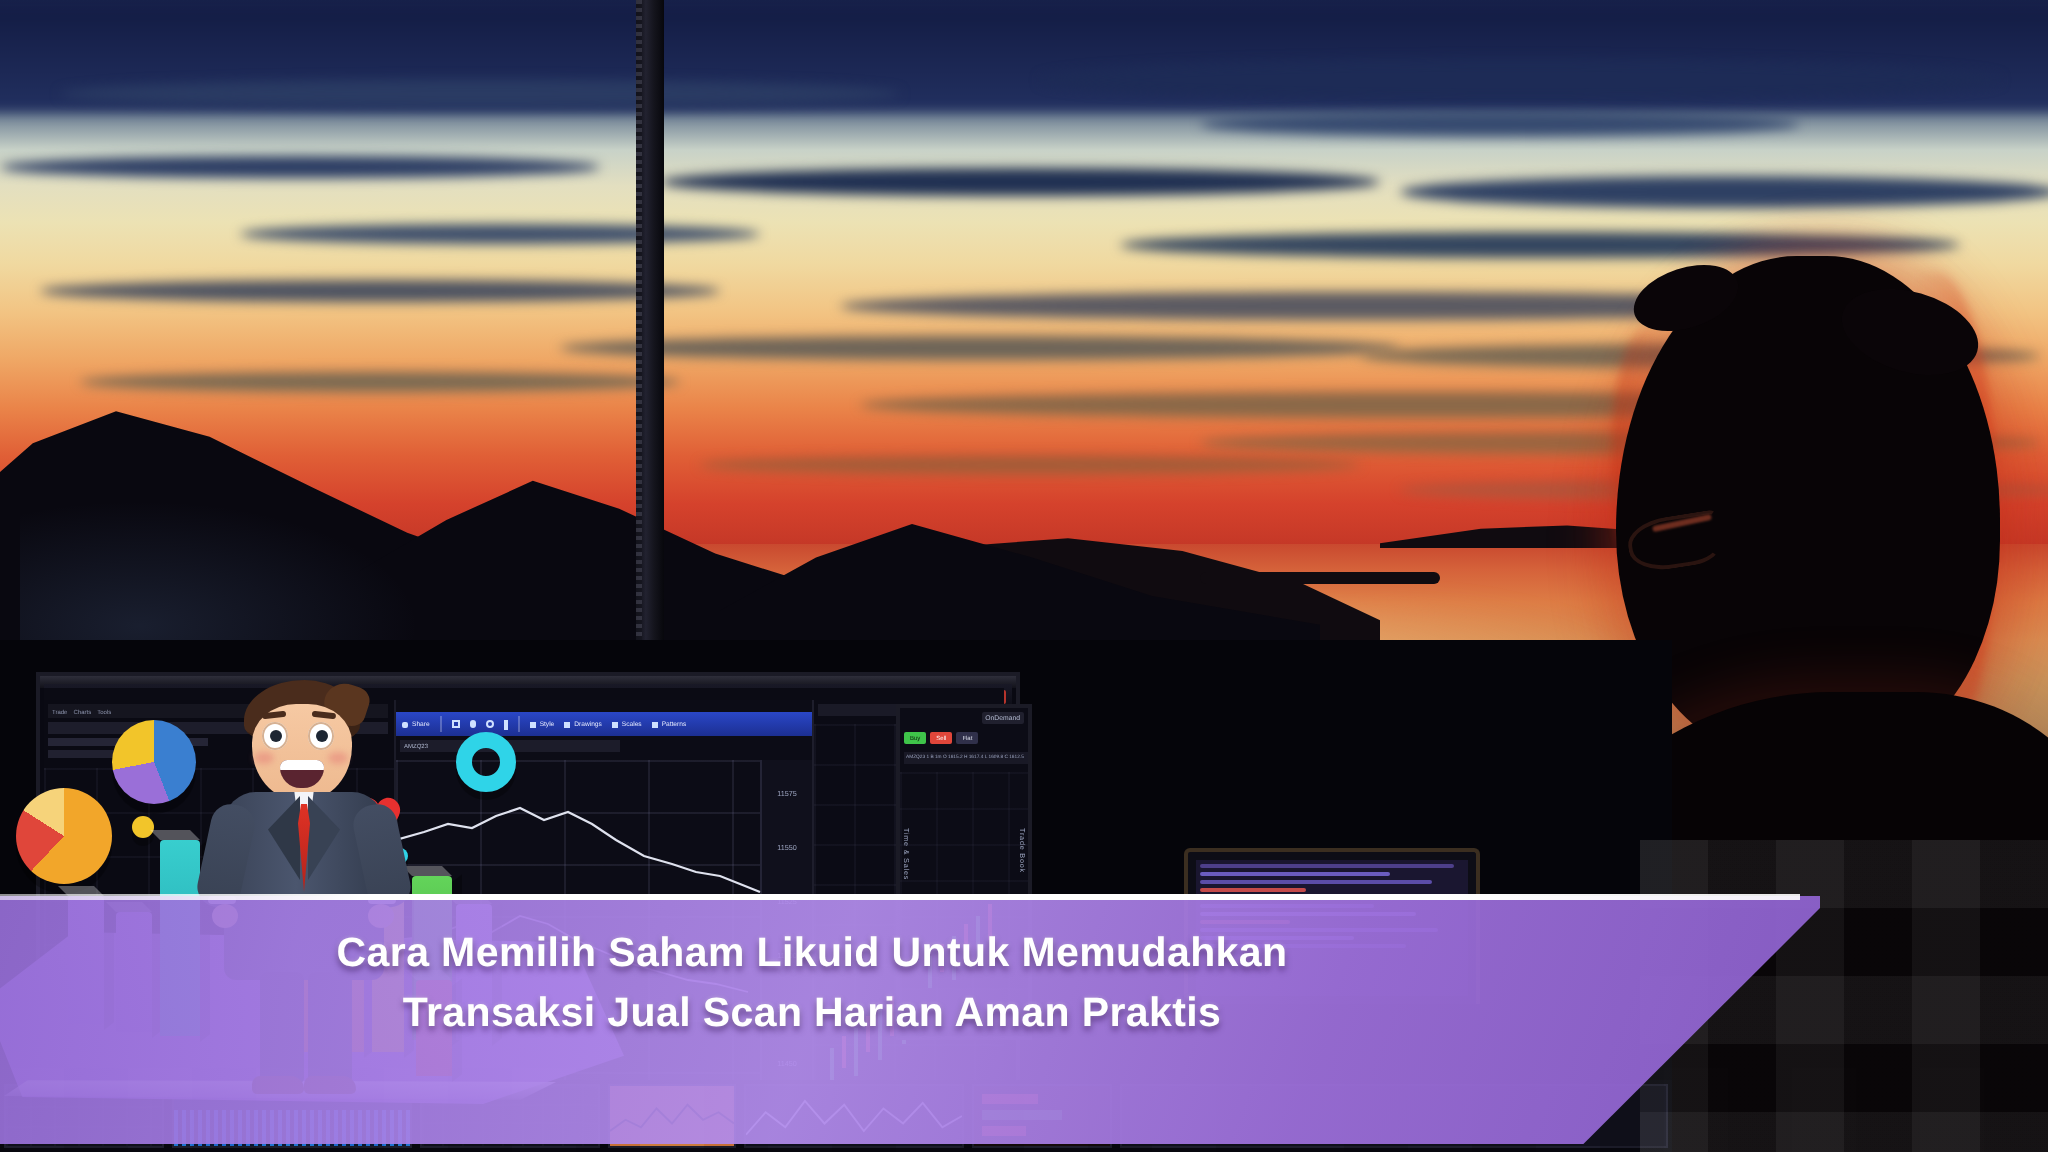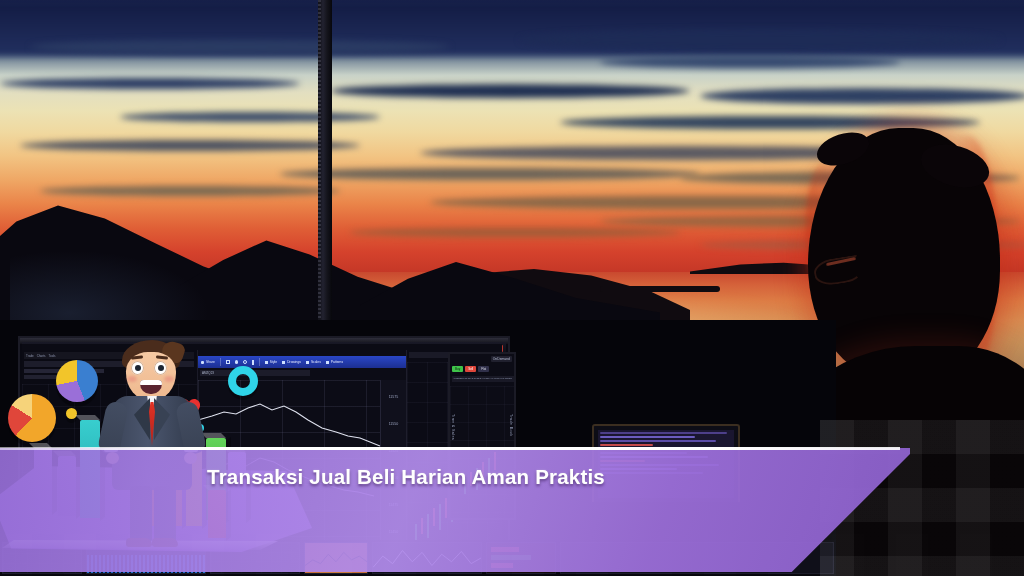--- a/index.html
+++ b/index.html
@@ -665,16 +665,17 @@
   <div style="position:absolute;left:0;top:534px;width:1024px;height:42px;
               background:repeating-linear-gradient(to right, rgba(255,255,255,.055) 0 32px, rgba(0,0,0,.05) 32px 64px);
               mix-blend-mode:overlay;"></div>
   <div style="position:absolute;left:820px;top:420px;width:204px;height:156px;
               background:repeating-linear-gradient(to right, rgba(255,255,255,.06) 0 34px, rgba(255,255,255,.012) 34px 68px),
                          repeating-linear-gradient(to bottom, rgba(255,255,255,.05) 0 34px, rgba(0,0,0,.03) 34px 68px);"></div>
 
   <div class="banner"></div>
   <div class="banner-top-line"></div>
   <div class="banner-title">
-    <span class="banner-line2">Transaksi Jual Beli Harian Aman Praktis</span>
+    <span class="banner-line2">Cara Memilih Saham Likuid Untuk Memudahkan</span>
+    <span class="banner-line2">Transaksi Jual Scan Harian Aman Praktis</span>
   </div>
 
 </div>
 
 </body></html>

